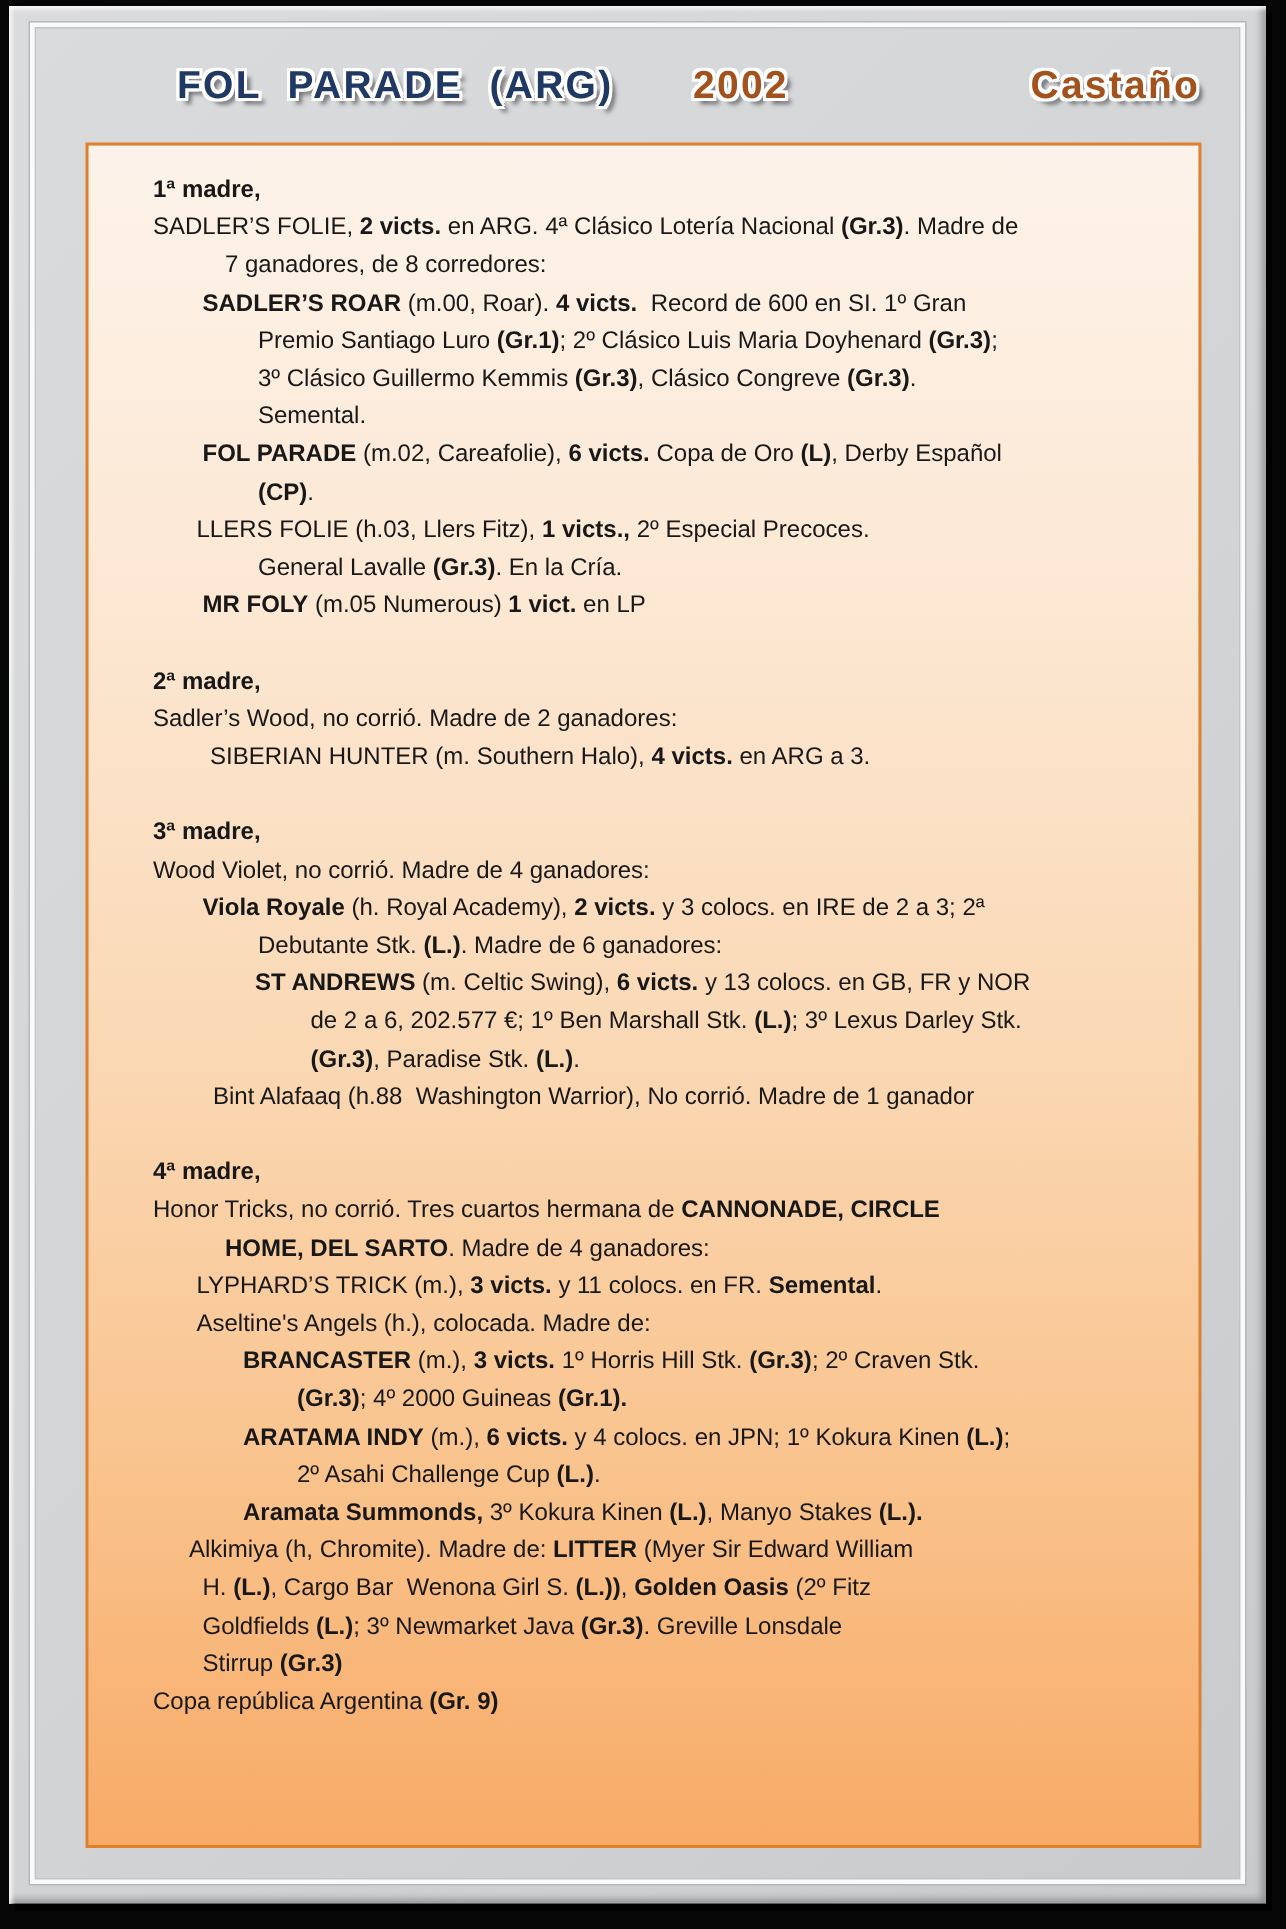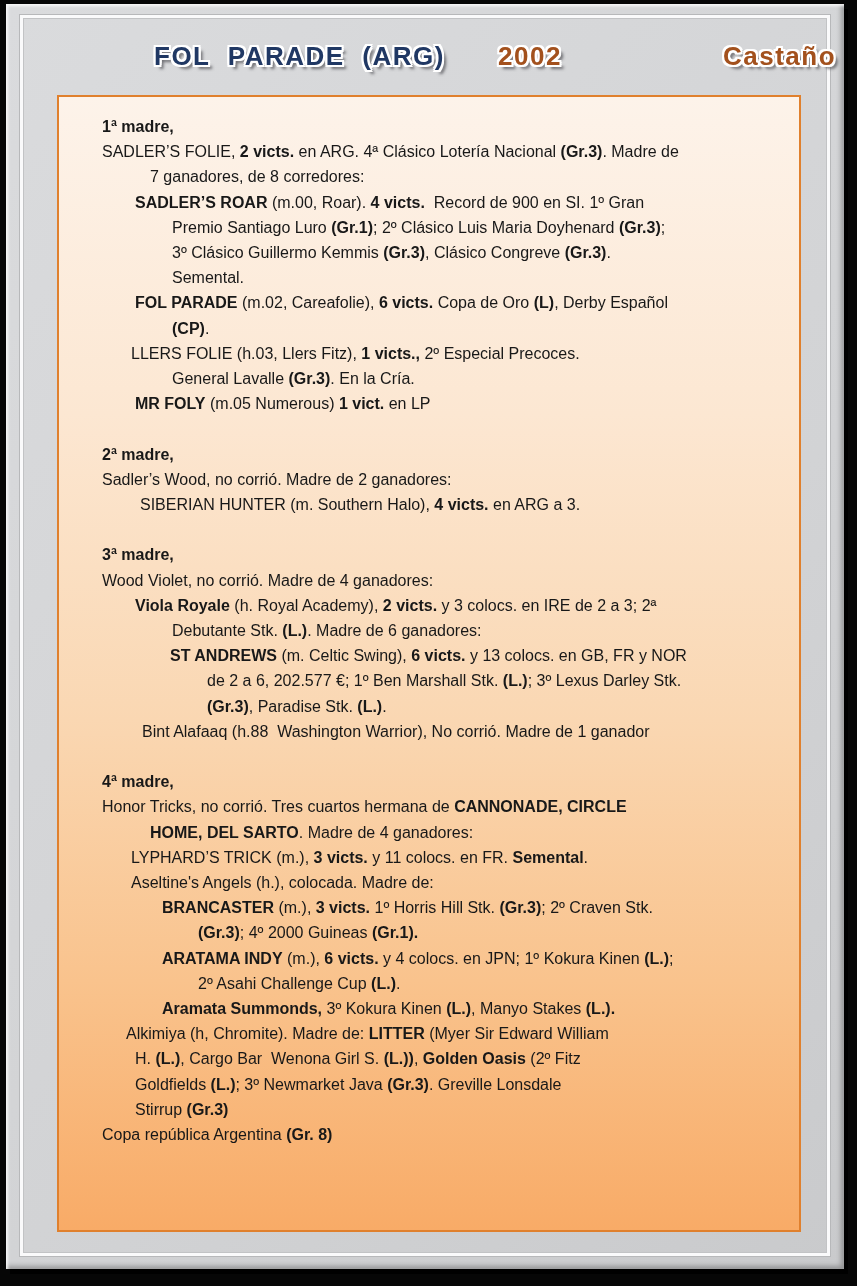--- a/index.html
+++ b/index.html
@@ -23,21 +23,20 @@
   }
   
   .header { position:absolute; left:0; top:0; width:857px; height:95px; }
   .hdr-text {
     position:absolute; top:41px; font-weight:bold; font-size:26px;
     letter-spacing:1.5px; white-space:pre;
     text-shadow:
       -2px -2px 0 #fff, 2px -2px 0 #fff, -2px 2px 0 #fff, 2px 2px 0 #fff,
       -2px 0 0 #fff, 2px 0 0 #fff, 0 -2px 0 #fff, 0 2px 0 #fff,
       4px 4px 3px rgba(90,90,95,.85);
-    margin-left: 36px;
   }
   .hdr-title { left:118px; color:#203864; word-spacing:9px; }
   .hdr-year  { left:462px; color:#a3511d; }
   .hdr-coat  { left:687px; color:#a3511d; }
   
   .sheet {
     position:absolute; left:57px; top:95px; width:740px; height:1133px;
     border:2px solid #e0802d;
     background:linear-gradient(180deg,#fdf3ea 0%, #fce7d2 28%, #fad7b2 55%, #f9c38d 78%, #f8ab67 100%);
     box-shadow: 4px 5px 7px rgba(55,55,60,.55), inset 0 0 0 1px #f0boxa;
@@ -60,21 +59,21 @@
     <span class="hdr-text hdr-title">FOL PARADE (ARG)</span>
     <span class="hdr-text hdr-year">2002</span>
     <span class="hdr-text hdr-coat">Castaño</span>
   </div>
 
   <div class="sheet">
     <div class="doc">
         <div class="line" style="padding-left: 0px;"><span class="b">1ª madre,</span></div>
         <div class="line" style="padding-left: 0px;"><span class="r">SADLER’S FOLIE, </span><span class="b">2 victs.</span><span class="r"> en ARG. 4ª Clásico Lotería Nacional </span><span class="b">(Gr.3)</span><span class="r">. Madre de</span></div>
         <div class="line" style="padding-left: 48px;"><span class="r">7 ganadores, de 8 corredores:</span></div>
-        <div class="line" style="padding-left: 33px;"><span class="b">SADLER’S ROAR</span><span class="r"> (m.00, Roar). </span><span class="b">4 victs.</span><span class="r">  Record de 900 en SI. 1º Gran</span></div>
+        <div class="line" style="padding-left: 33px;"><span class="b">SADLER’S ROAR</span><span class="r"> (m.00, Roar). </span><span class="b">4 victs.</span><span class="r">  Record de 600 en SI. 1º Gran</span></div>
         <div class="line" style="padding-left: 70px;"><span class="r">Premio Santiago Luro </span><span class="b">(Gr.1)</span><span class="r">; 2º Clásico Luis Maria Doyhenard </span><span class="b">(Gr.3)</span><span class="r">;</span></div>
         <div class="line" style="padding-left: 70px;"><span class="r">3º Clásico Guillermo Kemmis </span><span class="b">(Gr.3)</span><span class="r">, Clásico Congreve </span><span class="b">(Gr.3)</span><span class="r">.</span></div>
         <div class="line" style="padding-left: 70px;"><span class="r">Semental.</span></div>
         <div class="line" style="padding-left: 33px;"><span class="b">FOL PARADE</span><span class="r"> (m.02, Careafolie), </span><span class="b">6 victs.</span><span class="r"> Copa de Oro </span><span class="b">(L)</span><span class="r">, Derby Español</span></div>
         <div class="line" style="padding-left: 70px;"><span class="b">(CP)</span><span class="r">.</span></div>
         <div class="line" style="padding-left: 29px;"><span class="r">LLERS FOLIE (h.03, Llers Fitz), </span><span class="b">1 victs.,</span><span class="r"> 2º Especial Precoces.</span></div>
         <div class="line" style="padding-left: 70px;"><span class="r">General Lavalle </span><span class="b">(Gr.3)</span><span class="r">. En la Cría.</span></div>
         <div class="line" style="padding-left: 33px;"><span class="b">MR FOLY</span><span class="r"> (m.05 Numerous) </span><span class="b">1 vict.</span><span class="r"> en LP</span></div>
         <div class="line" style="padding-left: 0px;"></div>
         <div class="line" style="padding-left: 0px;"><span class="b">2ª madre,</span></div>
@@ -97,16 +96,16 @@
         <div class="line" style="padding-left: 29px;"><span class="r">Aseltine's Angels (h.), colocada. Madre de:</span></div>
         <div class="line" style="padding-left: 60px;"><span class="b">BRANCASTER</span><span class="r"> (m.), </span><span class="b">3 victs.</span><span class="r"> 1º Horris Hill Stk. </span><span class="b">(Gr.3)</span><span class="r">; 2º Craven Stk.</span></div>
         <div class="line" style="padding-left: 96px;"><span class="b">(Gr.3)</span><span class="r">; 4º 2000 Guineas </span><span class="b">(Gr.1).</span></div>
         <div class="line" style="padding-left: 60px;"><span class="b">ARATAMA INDY</span><span class="r"> (m.), </span><span class="b">6 victs.</span><span class="r"> y 4 colocs. en JPN; 1º Kokura Kinen </span><span class="b">(L.)</span><span class="r">;</span></div>
         <div class="line" style="padding-left: 96px;"><span class="r">2º Asahi Challenge Cup </span><span class="b">(L.)</span><span class="r">.</span></div>
         <div class="line" style="padding-left: 60px;"><span class="b">Aramata Summonds,</span><span class="r"> 3º Kokura Kinen </span><span class="b">(L.)</span><span class="r">, Manyo Stakes </span><span class="b">(L.).</span></div>
         <div class="line" style="padding-left: 24px;"><span class="r">Alkimiya (h, Chromite). Madre de: </span><span class="b">LITTER</span><span class="r"> (Myer Sir Edward William</span></div>
         <div class="line" style="padding-left: 33px;"><span class="r">H. </span><span class="b">(L.)</span><span class="r">, Cargo Bar  Wenona Girl S. </span><span class="b">(L.))</span><span class="r">, </span><span class="b">Golden Oasis</span><span class="r"> (2º Fitz</span></div>
         <div class="line" style="padding-left: 33px;"><span class="r">Goldfields </span><span class="b">(L.)</span><span class="r">; 3º Newmarket Java </span><span class="b">(Gr.3)</span><span class="r">. Greville Lonsdale</span></div>
         <div class="line" style="padding-left: 33px;"><span class="r">Stirrup </span><span class="b">(Gr.3)</span></div>
-        <div class="line" style="padding-left: 0px;"><span class="r">Copa república Argentina </span><span class="b">(Gr. 8)</span></div>
+        <div class="line" style="padding-left: 0px;"><span class="r">Copa república Argentina </span><span class="b">(Gr. 9)</span></div>
       </div>
   </div>
 </div>
 
 </body></html>

